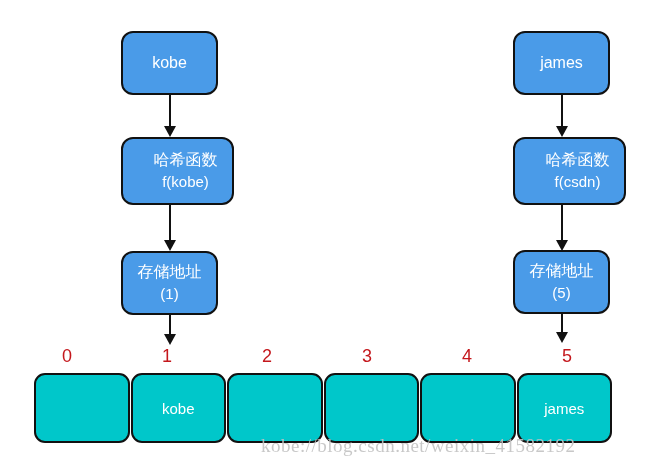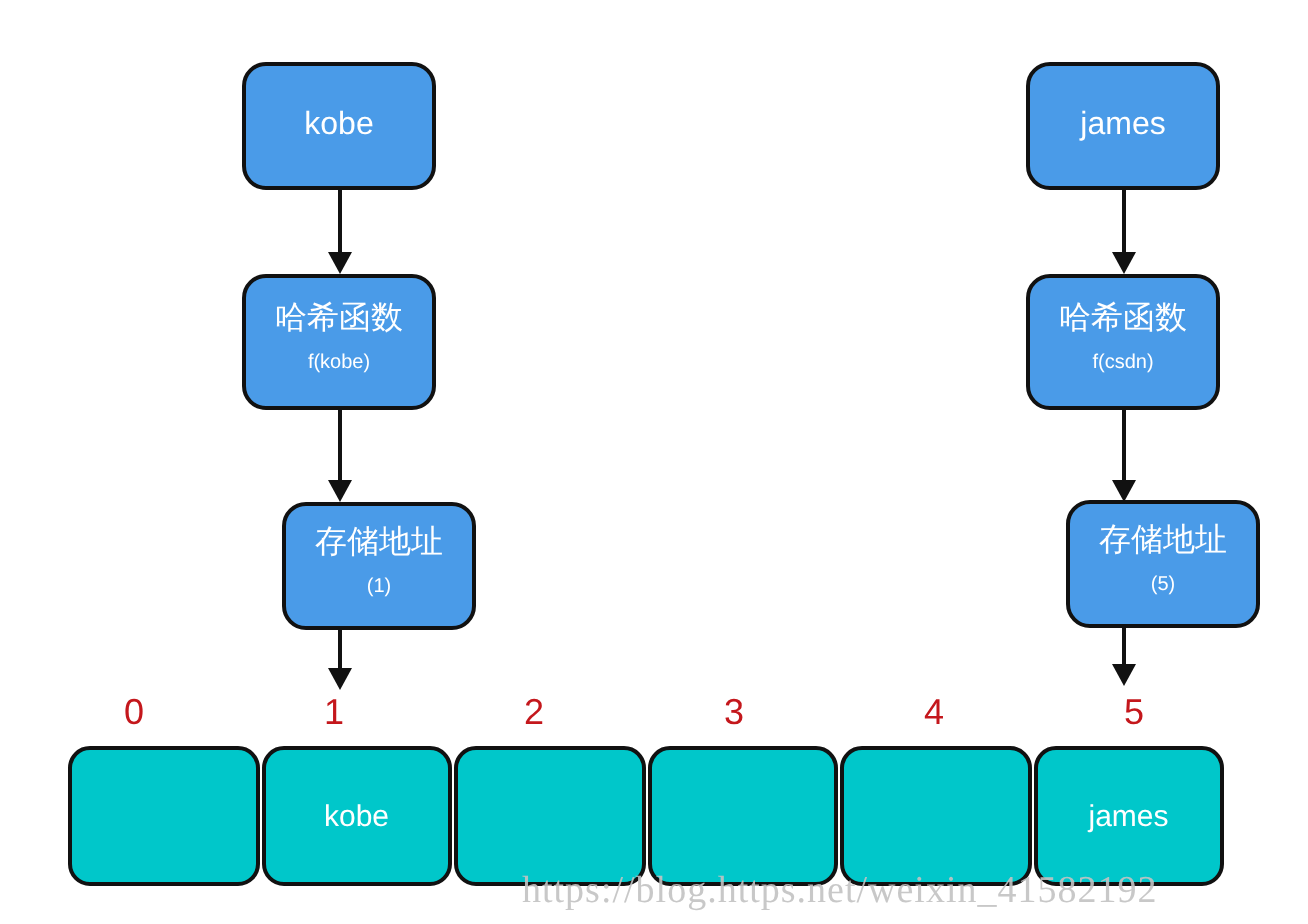--- a/index.html
+++ b/index.html
@@ -26,27 +26,27 @@
     border-radius: 12px;
     color: #ffffff;
     display: flex;
     flex-direction: column;
     align-items: center;
     justify-content: center;
     text-align: center;
     font-size: 16px;
     line-height: 22px;
   }
-  .node .l2 { font-size: 10px; }
+  .node .l2 { font-size: 15px; }
 
   .col-kobe  { left: 121px; }
   .col-james { left: 513px; }
   .row-input   { top: 31px;  height: 60px; }
-  .row-hash    { top: 137px; height: 64px; }
-  .row-address { top: 251px; height: 60px; margin-left: 20px; }
+  .row-hash    { top: 137px; height: 64px; padding-left: 16px; }
+  .row-address { top: 251px; height: 60px; }
   .col-james.row-address { top: 250px; }
 
   
   .arrow {
     position: absolute;
     width: 13px;
     display: flex;
     flex-direction: column;
     align-items: center;
   }
@@ -176,15 +176,15 @@
 
   <div class="cells">
     <div class="cell"></div>
     <div class="cell">kobe</div>
     <div class="cell"></div>
     <div class="cell"></div>
     <div class="cell"></div>
     <div class="cell">james</div>
   </div>
 
-  <div class="watermark">https://blog.https.net/weixin_41582192</div>
+  <div class="watermark">kobe://blog.csdn.net/weixin_41582192</div>
 
 </div>
 
 </body></html>

